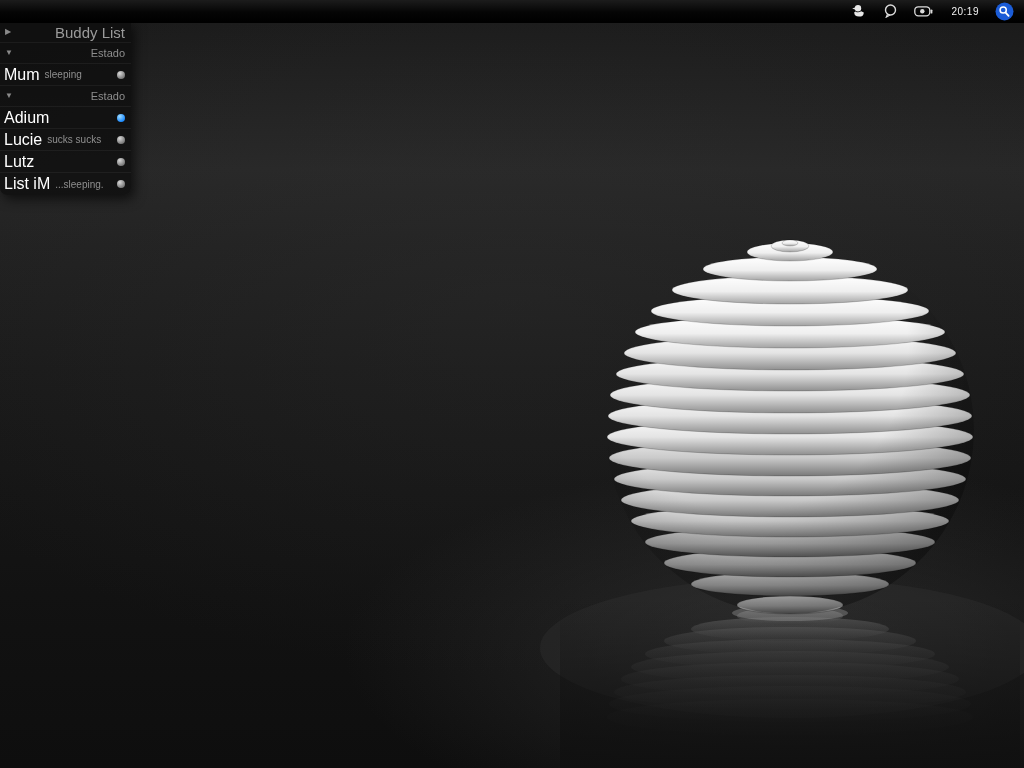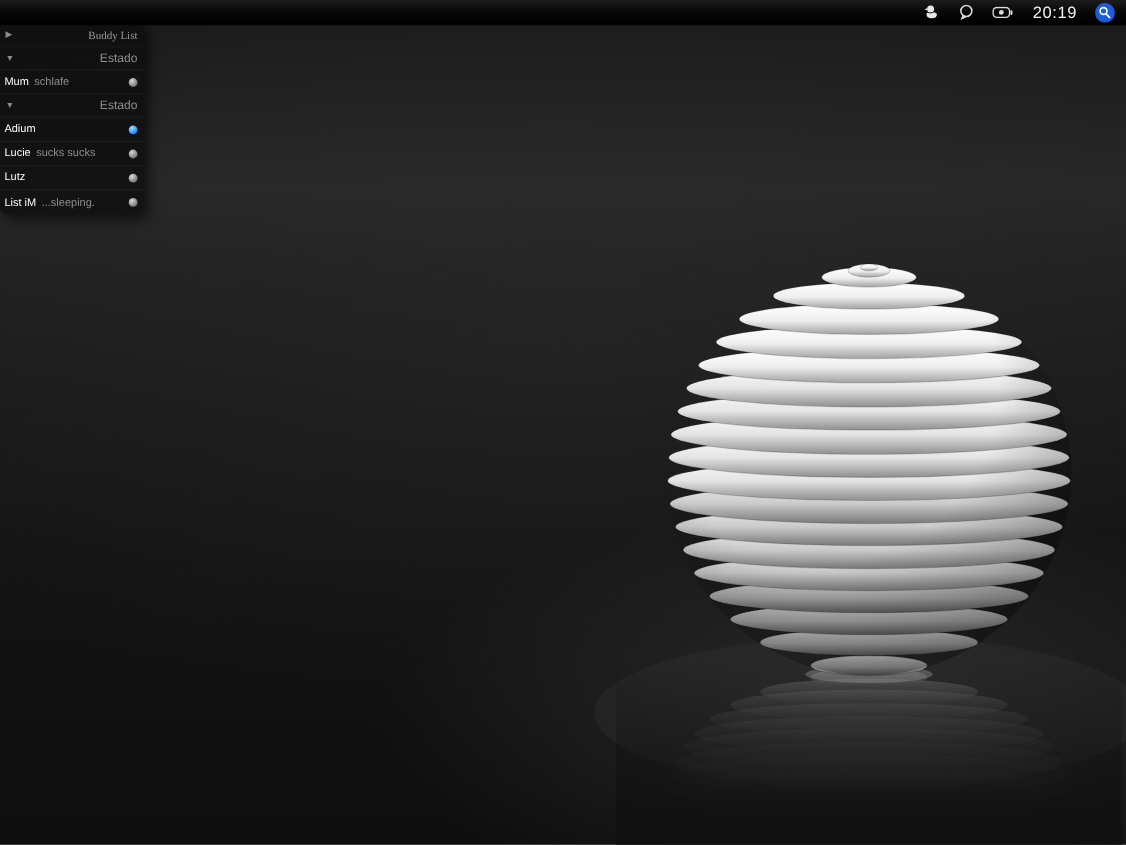--- a/index.html
+++ b/index.html
@@ -18,39 +18,39 @@
     background:linear-gradient(180deg,#1c1c1c 0%,#050505 55%,#000000 100%);
     display:flex;align-items:center;color:#f2f2f2;font-size:13px;
     border-bottom:1px solid #000;
   }
   .mb-left{display:flex;align-items:center;height:100%;}
   .apple{padding:0 9px 0 12px;display:flex;align-items:center;height:100%;}
   .mitem{padding:0 10px;height:100%;display:flex;align-items:center;white-space:nowrap;}
   .mitem.app{font-weight:bold;}
   .mb-right{margin-left:auto;display:flex;align-items:center;height:100%;gap:4px;padding-right:4px;}
   .micon{height:100%;display:flex;align-items:center;padding:0 6px;}
-  .clock{padding:0 8px;font-size:15px;letter-spacing:0.5px;text-align:right;}
+  .clock{padding:0 8px;font-size:10px;letter-spacing:0.5px;text-align:right;}
   .spotlight{padding:0 6px 0 4px;}
 
   
   .buddylist{
     position:absolute;top:22px;left:0;width:131px;z-index:5;
     background:rgba(12,12,12,0.74);
     border-radius:0 0 7px 7px;
     box-shadow:3px 4px 12px rgba(0,0,0,0.65);
     overflow:hidden;
   }
   .bl-row{display:flex;align-items:center;box-sizing:border-box;border-bottom:1px solid rgba(255,255,255,0.05);}
   .bl-header{height:21px;padding:0 6px 0 5px;}
   .bl-group{height:21px;padding:0 6px 0 5px;}
   .tri{color:#8a8a8a;font-size:8px;line-height:1;width:10px;}
-  .bl-title{margin-left:auto;color:#9a9a9a;font-size:10px;font-family:Liberation Serif, serif;}
+  .bl-title{margin-left:auto;color:#9a9a9a;font-size:15px;}
   .g-label{margin-left:auto;color:#8d8d8d;font-size:11px;}
   .bl-contact{height:22px;padding:0 6px 0 4px;}
-  .c-name{color:#ffffff;font-size:10px;white-space:nowrap;}
+  .c-name{color:#ffffff;font-size:16px;white-space:nowrap;}
   .c-status{color:#8f8f8f;font-size:10px;margin-left:5px;flex:1;white-space:nowrap;overflow:hidden;}
   .dot{width:8px;height:8px;border-radius:50%;margin-left:auto;flex:none;}
   .dot-away{background:radial-gradient(circle at 35% 30%, #d8d8d8, #7a7a7a 70%);}
   .dot-online{background:radial-gradient(circle at 35% 30%, #9fdcff, #1e8cff 70%);}
 
   
   .wallpaper{position:absolute;top:0;left:0;z-index:1;pointer-events:none;}
 </style>
 </head>
 <body>
@@ -175,21 +175,21 @@
     <span class="bl-title">Buddy List</span>
   </div>
 
   <div class="bl-row bl-group">
     <span class="tri">▼</span>
     <span class="g-label">Estado</span>
   </div>
 
   <div class="bl-row bl-contact">
     <span class="c-name">Mum</span>
-    <span class="c-status">schlafe</span>
+    <span class="c-status">sleeping</span>
     <span class="dot dot-away"></span>
   </div>
 
   <div class="bl-row bl-group">
     <span class="tri">▼</span>
     <span class="g-label">Estado</span>
   </div>
 
   <div class="bl-row bl-contact">
     <span class="c-name">Adium</span>

